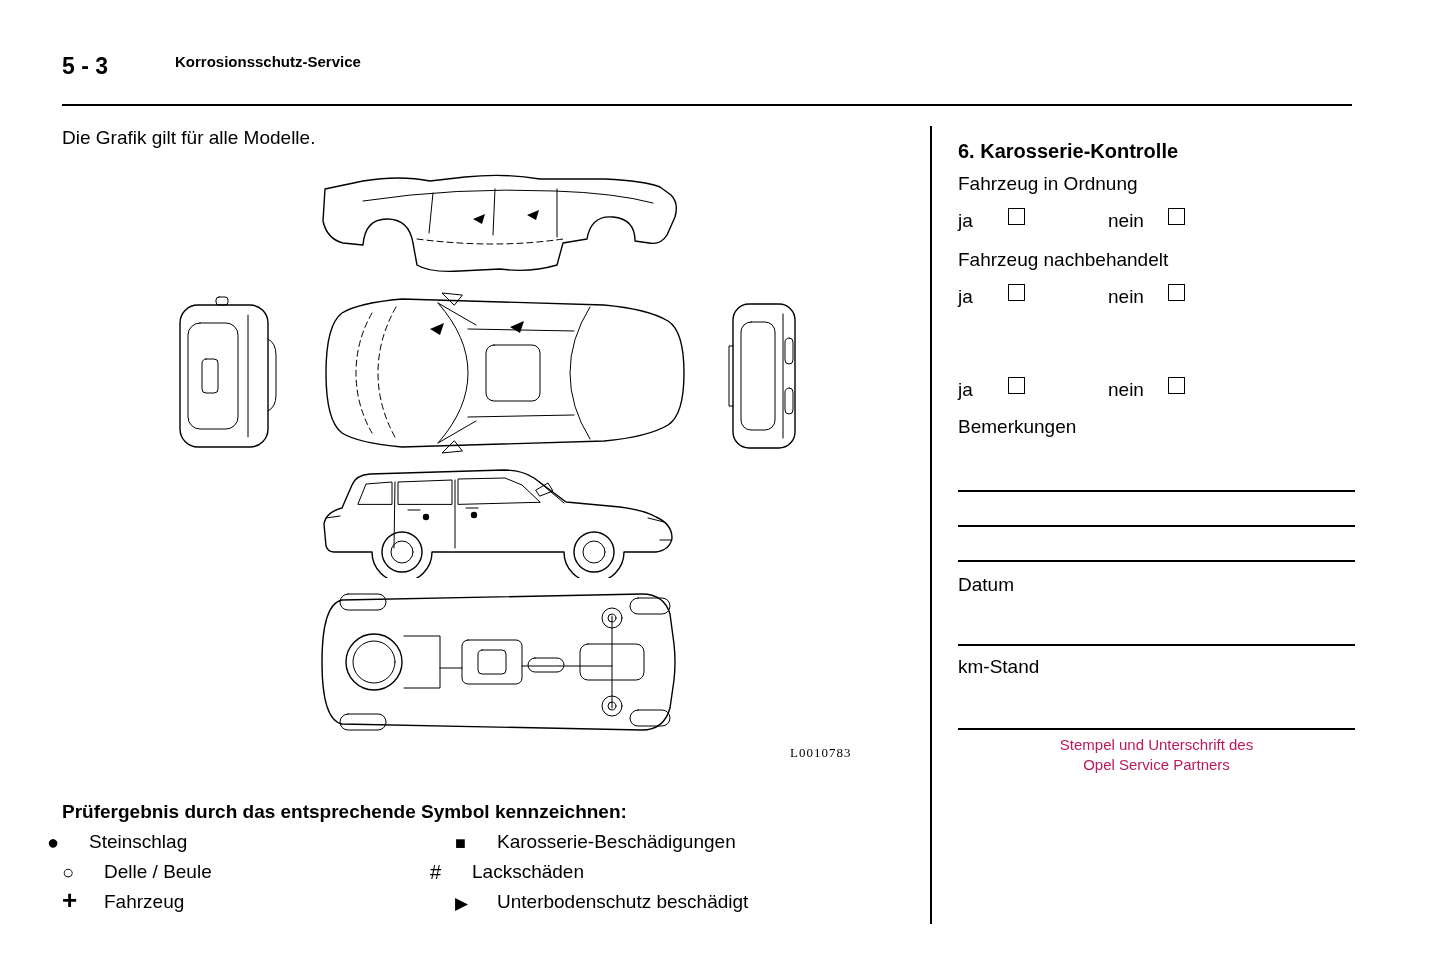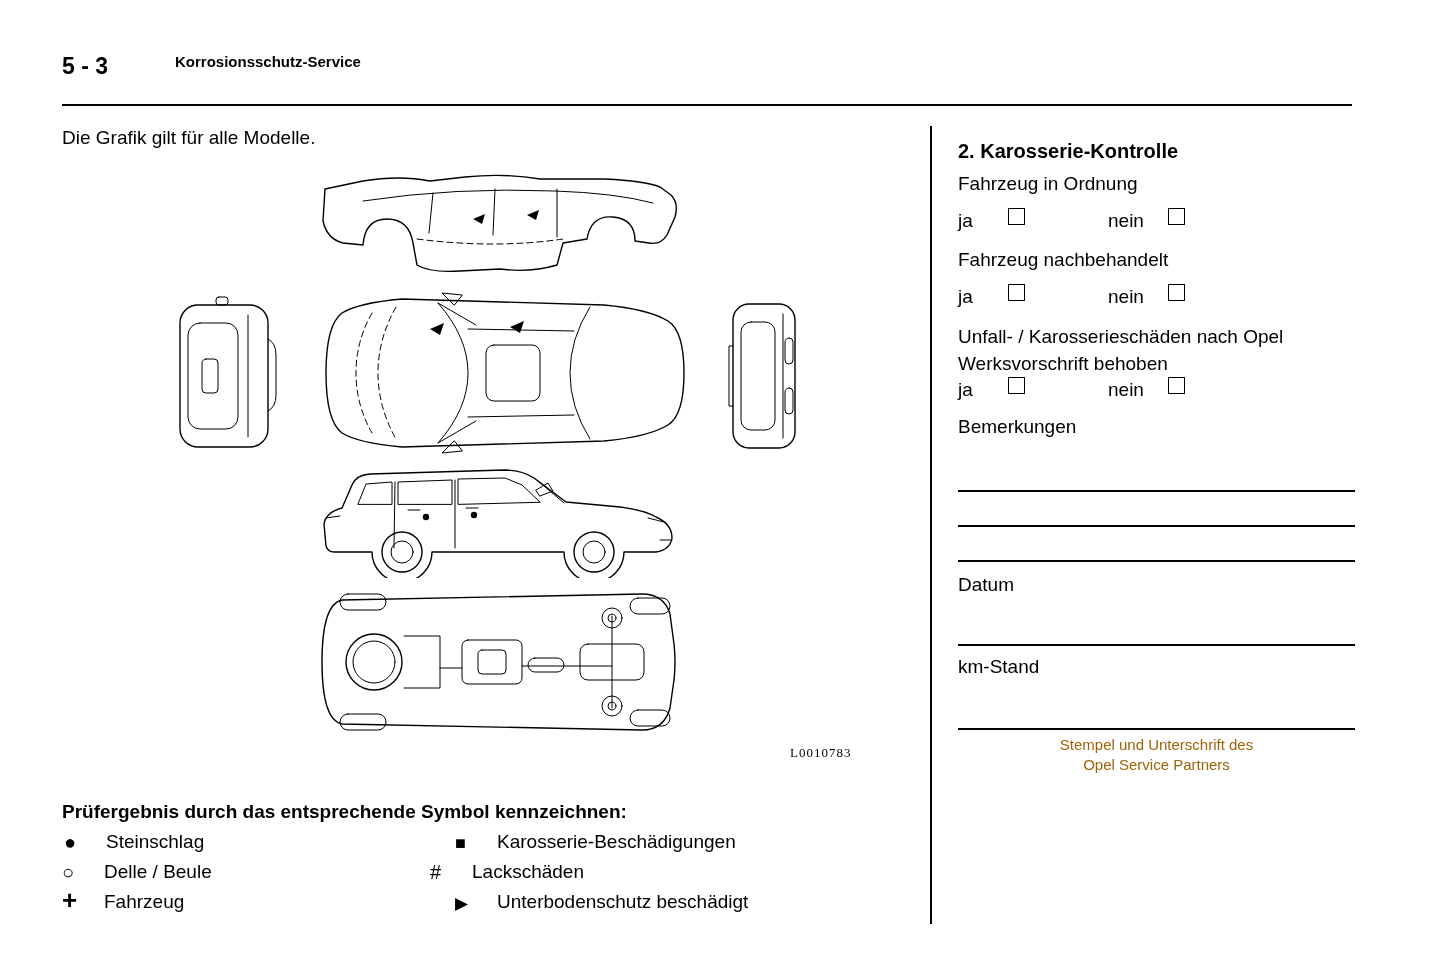--- a/index.html
+++ b/index.html
@@ -21,21 +21,21 @@
     border:1.8px solid #000; background:#fff; display:inline-block;
   }
   .janein-row { position:absolute; left:958px; width:400px; height:24px; }
   .janein-row .ja   { position:absolute; left:0;    top:0; }
   .janein-row .cb1  { left:50px;  top:0; }
   .janein-row .nein { position:absolute; left:150px; top:0; }
   .janein-row .cb2  { left:210px; top:0; }
   .legend-item { white-space:nowrap; }
   .legend-sym { display:inline-block; width:42px; font-size:21px; font-weight:bold; vertical-align:-1px; }
   .figure-code { font-family:Liberation Serif, serif; font-size:13px; letter-spacing:1px; }
-  .stamp-note { color:#a16207; font-size:15px; text-align:center; line-height:1.35; }
+  .stamp-note { color:#be185d; font-size:15px; text-align:center; line-height:1.35; }
   svg.carsvg { position:absolute; }
   .carsvg * { fill:none; stroke:#000; stroke-width:1.4; stroke-linejoin:round; stroke-linecap:round; }
   .carsvg .thin { stroke-width:1; }
   .carsvg .dash { stroke-width:1; stroke-dasharray:6 4; }
   .carsvg .filled { fill:#000; stroke:none; }
 </style>
 </head>
 <body>
 
 <div class="page">
@@ -124,60 +124,59 @@
     <circle class="thin" cx="300" cy="30" r="10"></circle>
       <circle class="thin" cx="300" cy="30" r="4"></circle>
     <circle class="thin" cx="300" cy="118" r="10"></circle>
       <circle class="thin" cx="300" cy="118" r="4"></circle>
   </svg>
 
   <span class="abs figure-code" style="left:790px;top:732px">L0010783</span>
 
   <span class="abs t19 bold" style="left:62px;top:786px">Prüfergebnis durch das entsprechende Symbol kennzeichnen:</span>
 
-  <div class="abs legend-item" style="left:64px;top:816px">
+  <div class="abs legend-item" style="left:47px;top:816px">
     <span class="legend-sym" style="font-size:20px">●</span><span class="t19">Steinschlag</span>
   </div>
   <div class="abs legend-item" style="left:62px;top:846px">
     <span class="legend-sym" style="font-size:20px">○</span><span class="t19">Delle / Beule</span>
   </div>
   <div class="abs legend-item" style="left:62px;top:876px">
     <span class="legend-sym" style="font-size:26px;line-height:19px">+</span><span class="t19">Fahrzeug</span>
   </div>
   <div class="abs legend-item" style="left:455px;top:816px">
     <span class="legend-sym" style="font-size:18px">■</span><span class="t19">Karosserie-Beschädigungen</span>
   </div>
   <div class="abs legend-item" style="left:430px;top:846px">
     <span class="legend-sym" style="font-size:20px;font-weight:normal">#</span><span class="t19">Lackschäden</span>
   </div>
   <div class="abs legend-item" style="left:455px;top:876px">
     <span class="legend-sym" style="font-size:17px">▶</span><span class="t19">Unterbodenschutz beschädigt</span>
   </div>
 
   <div class="vline" style="left:930px;top:113px;height:798px"></div>
 
-  <span class="abs bold" style="left:958px;top:127px;font-size:20px">2. Karosserie-Kontrolle</span>
+  <span class="abs bold" style="left:958px;top:127px;font-size:20px">6. Karosserie-Kontrolle</span>
 
   <span class="abs t19" style="left:958px;top:158px">Fahrzeug in Ordnung</span>
   <div class="janein-row" style="top:195px">
     <span class="ja t19">ja</span>
     <span class="cb cb1"></span>
     <span class="nein t19">nein</span>
     <span class="cb cb2"></span>
   </div>
 
   <span class="abs t19" style="left:958px;top:234px">Fahrzeug nachbehandelt</span>
   <div class="janein-row" style="top:271px">
     <span class="ja t19">ja</span>
     <span class="cb cb1"></span>
     <span class="nein t19">nein</span>
     <span class="cb cb2"></span>
   </div>
 
-  <span class="abs t19" style="left:958px;top:310px;width:330px;line-height:27px;display:block">Unfall- / Karosserieschäden nach Opel Werksvorschrift behoben</span>
   <div class="janein-row" style="top:364px">
     <span class="ja t19">ja</span>
     <span class="cb cb1"></span>
     <span class="nein t19">nein</span>
     <span class="cb cb2"></span>
   </div>
 
   <span class="abs t19" style="left:958px;top:401px">Bemerkungen</span>
   <div class="rule-line" style="left:958px;top:477px;width:397px"></div>
   <div class="rule-line" style="left:958px;top:512px;width:397px"></div>

